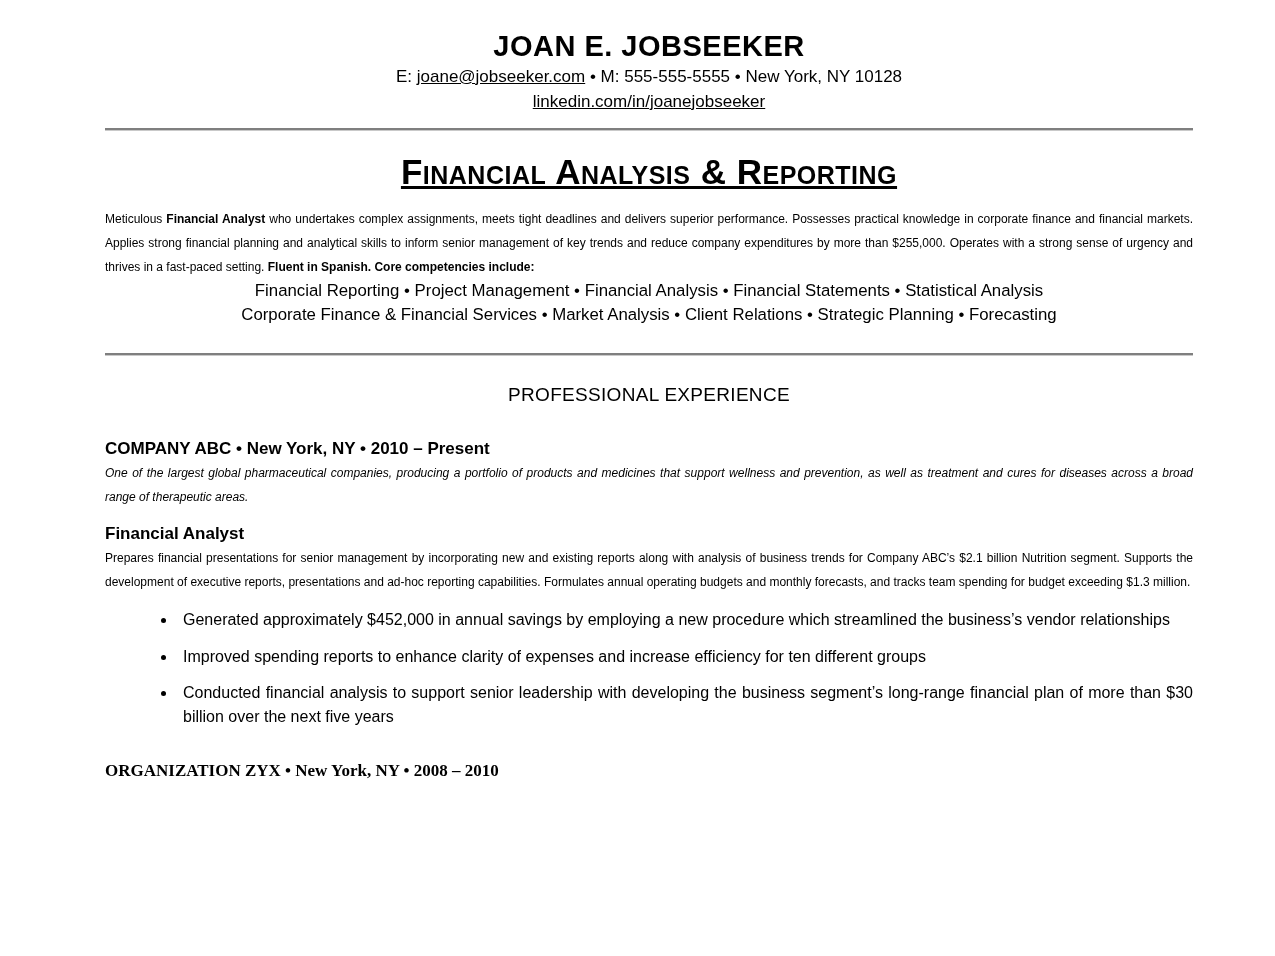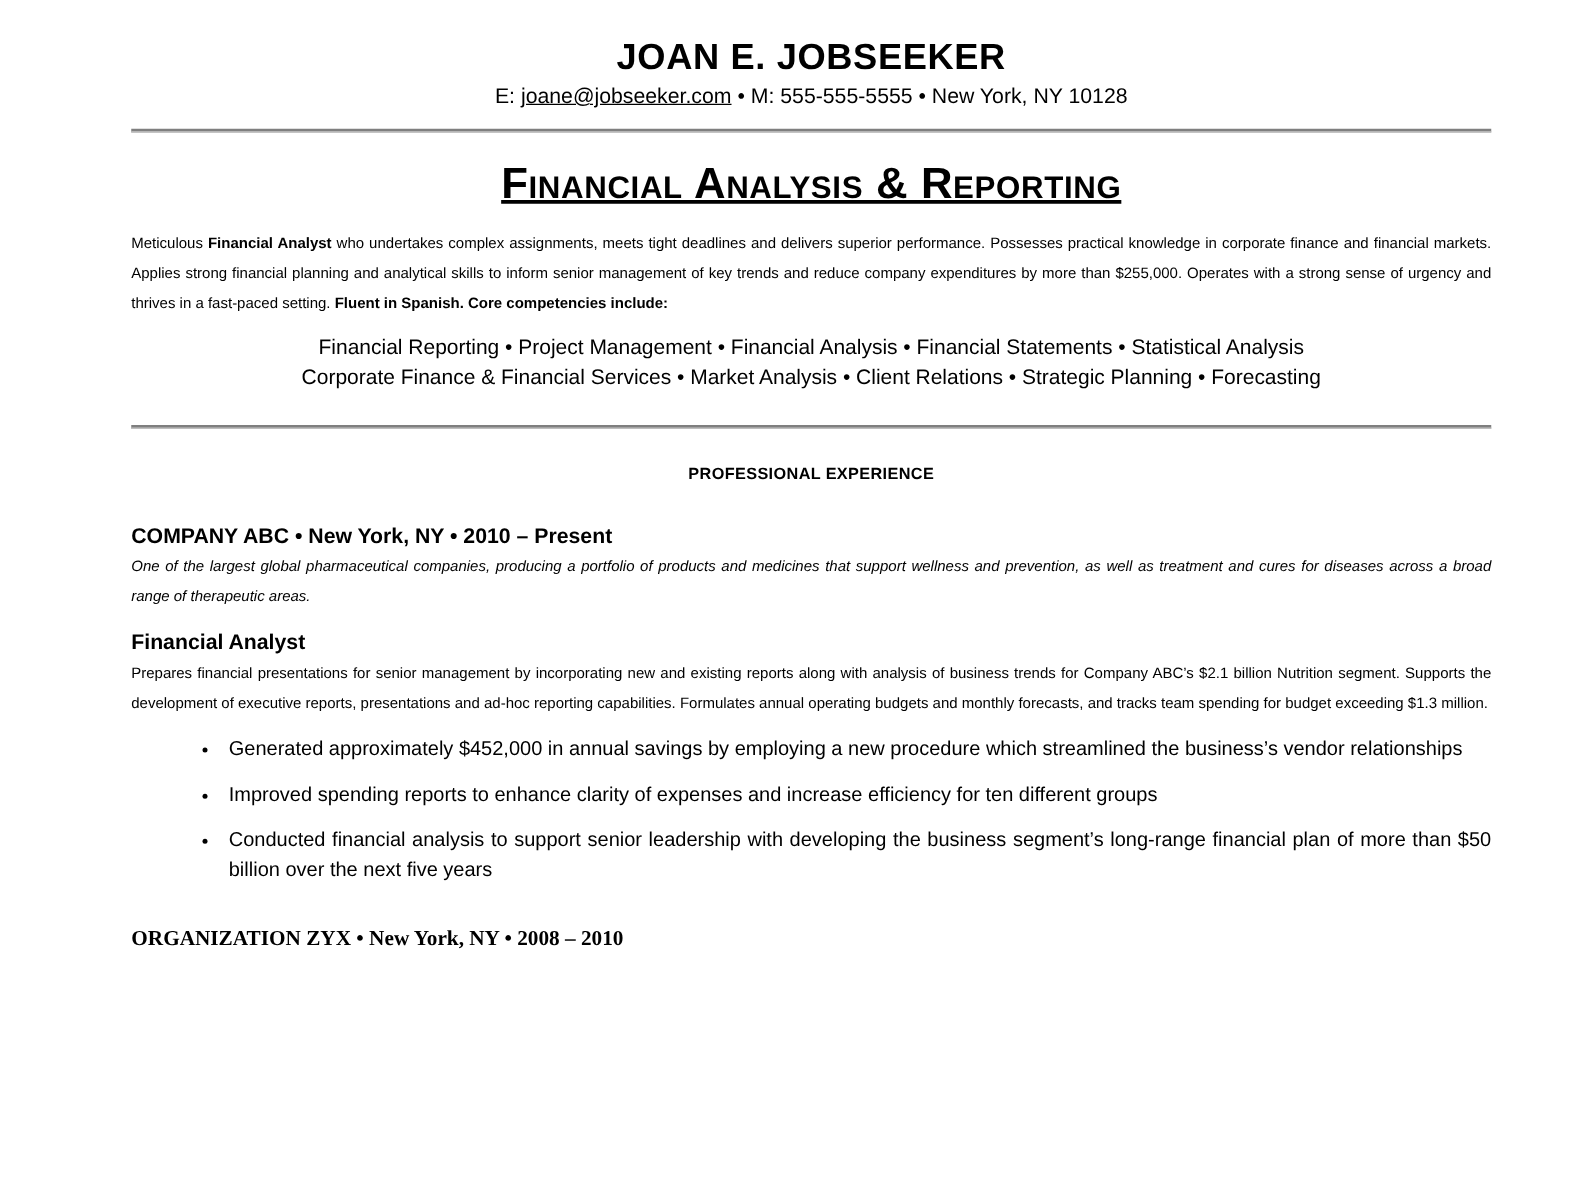--- a/index.html
+++ b/index.html
@@ -55,27 +55,27 @@
   .para {
     font-size: 12px;
     line-height: 24px;
     text-align: justify;
   }
   .centered {
     text-align: center;
     font-size: 16.8px;
     line-height: 24px;
   }
-  .comp-first { margin-top: 12px; }
+  .comp-first { }
   .b { font-weight: bold; }
   .italic { font-style: italic; }
   .section-title {
     text-align: center;
-    font-size: 13px;
-    font-weight: bold;
+    font-size: 19px;
+    font-weight: normal;
     letter-spacing: 0.3px;
     margin: 28px 0 30px 0;
   }
   .company {
     font-size: 17px;
     font-weight: bold;
     line-height: 25px;
   }
   .role {
     font-size: 17px;
@@ -98,20 +98,21 @@
   .entry2 { margin-top: 30px; font-family: Liberation Serif, serif; }
 </style>
 </head>
 <body>
 
 <div class="page">
 
   <header>
     <h1 class="candidate-name">JOAN E. JOBSEEKER</h1>
     <p class="contact-line"><span>E: </span><a class="ulink">joane@jobseeker.com</a><span> • M: 555-555-5555 • New York, NY 10128</span></p>
+    <p class="contact-line"><a class="ulink">linkedin.com/in/joanejobseeker</a></p>
   </header>
 
   <div class="rule"></div>
 
   <h2 class="headline">Financial Analysis &amp; Reporting</h2>
 
   <p class="para"><span>Meticulous </span><span class="b">Financial Analyst</span><span> who undertakes complex assignments, meets tight deadlines and delivers superior performance. Possesses practical knowledge in corporate finance and financial markets. Applies strong financial planning and analytical skills to inform senior management of key trends and reduce company expenditures by more than $255,000. Operates with a strong sense of urgency and thrives in a fast-paced setting. </span><span class="b">Fluent in Spanish. Core competencies include:</span></p>
 
   <p class="centered comp-first">Financial Reporting • Project Management • Financial Analysis • Financial Statements • Statistical Analysis</p>
   <p class="centered">Corporate Finance &amp; Financial Services • Market Analysis • Client Relations • Strategic Planning • Forecasting</p>
@@ -121,21 +122,21 @@
   <h3 class="section-title">PROFESSIONAL EXPERIENCE</h3>
 
   <section class="entry">
     <p class="company">COMPANY ABC • New York, NY • 2010 – Present</p>
     <p class="para italic">One of the largest global pharmaceutical companies, producing a portfolio of products and medicines that support wellness and prevention, as well as treatment and cures for diseases across a broad range of therapeutic areas.</p>
     <p class="role">Financial Analyst</p>
     <p class="para">Prepares financial presentations for senior management by incorporating new and existing reports along with analysis of business trends for Company ABC’s $2.1 billion Nutrition segment. Supports the development of executive reports, presentations and ad-hoc reporting capabilities. Formulates annual operating budgets and monthly forecasts, and tracks team spending for budget exceeding $1.3 million.</p>
     <ul class="bullets">
       <li>Generated approximately $452,000 in annual savings by employing a new procedure which streamlined the business’s vendor relationships</li>
       <li>Improved spending reports to enhance clarity of expenses and increase efficiency for ten different groups</li>
-      <li>Conducted financial analysis to support senior leadership with developing the business segment’s long-range financial plan of more than $50 billion over the next five years</li>
+      <li>Conducted financial analysis to support senior leadership with developing the business segment’s long-range financial plan of more than $30 billion over the next five years</li>
     </ul>
   </section>
 
   <section class="entry entry2">
     <p class="company">ORGANIZATION ZYX • New York, NY • 2008 – 2010</p>
   </section>
 
 </div>
 
 </body></html>

